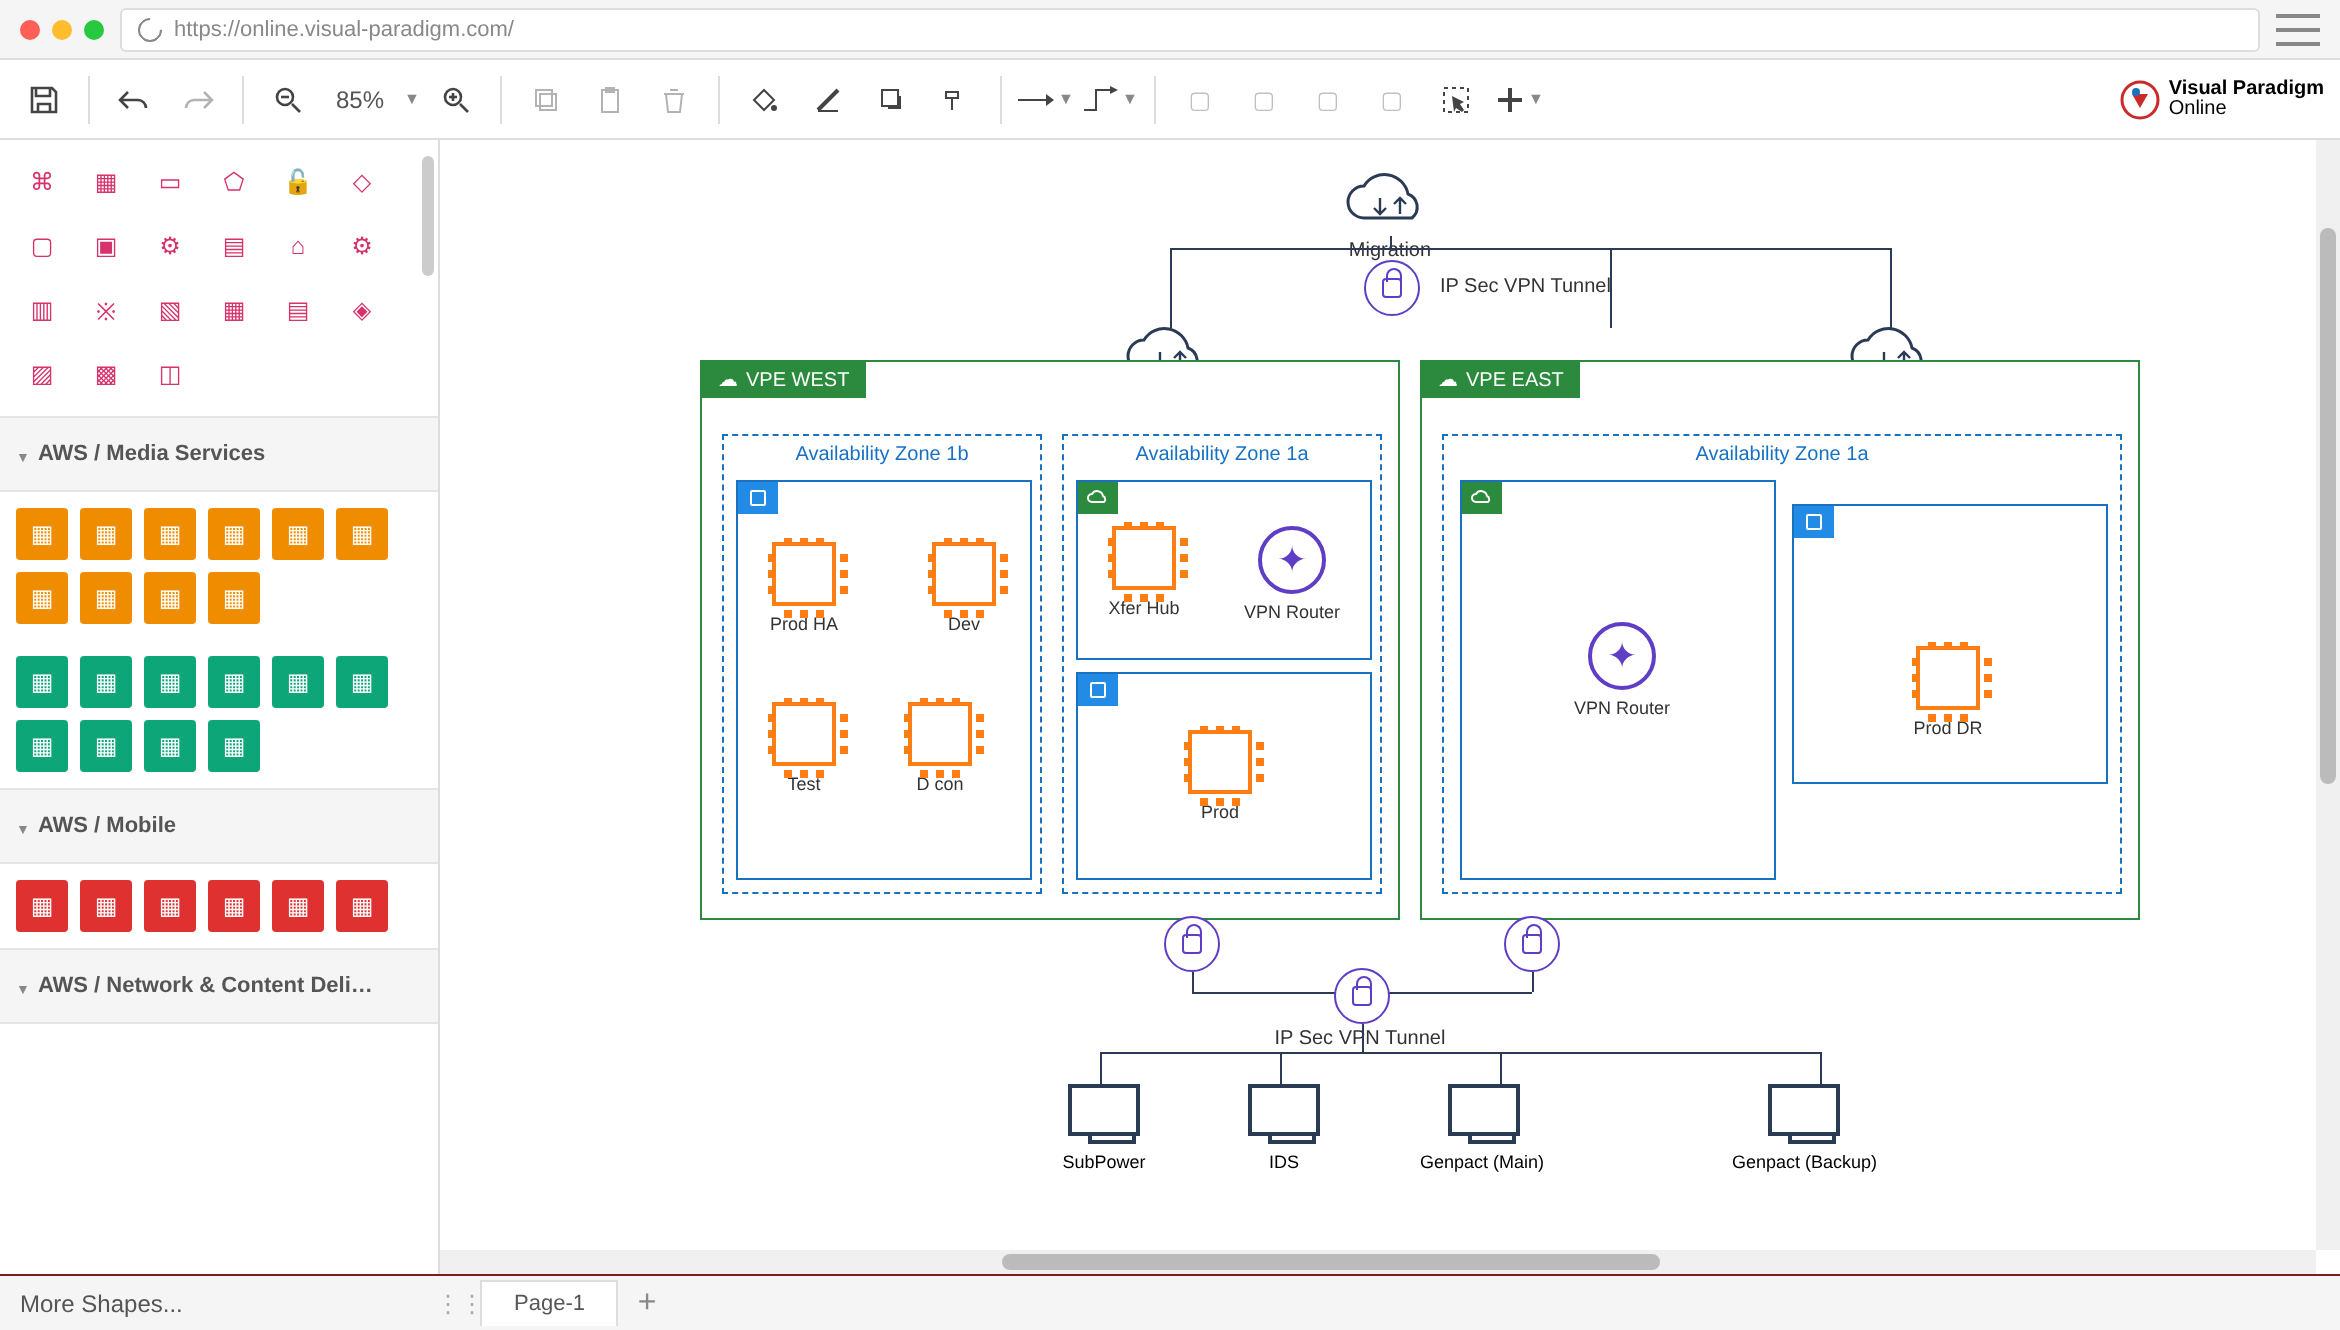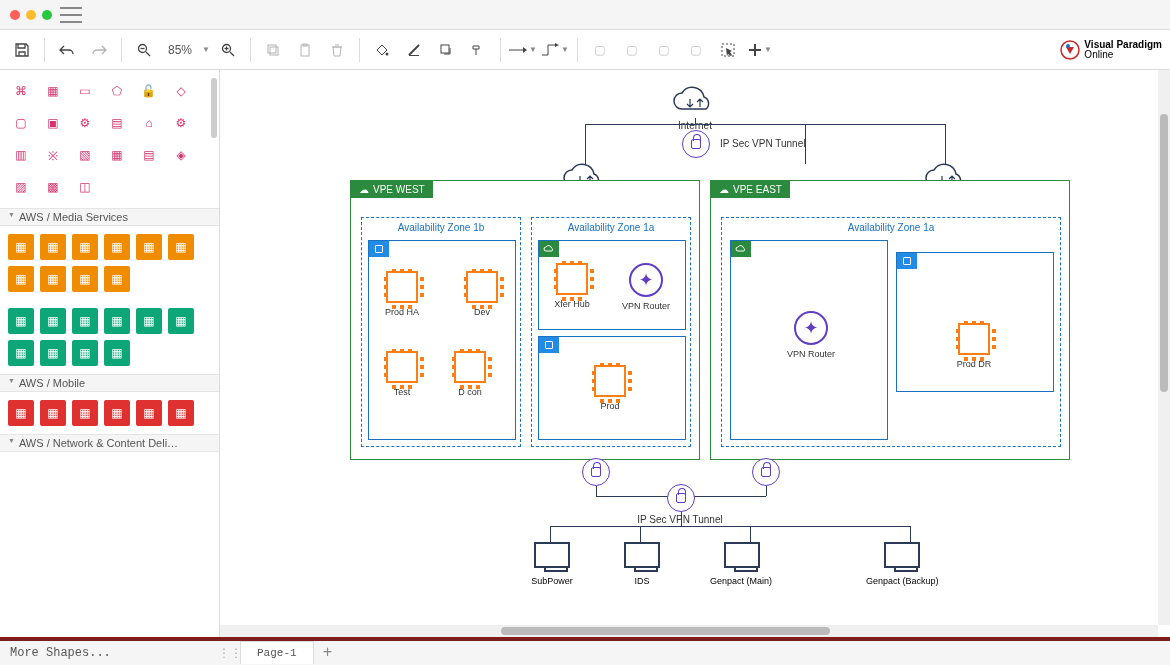--- a/index.html
+++ b/index.html
@@ -32,21 +32,21 @@
 .sidebar { width: 220px; background: #fff; border-right: 1px solid #ddd; overflow-y: auto; position: relative; }
 .canvas-wrap { flex: 1; position: relative; overflow: hidden; background: #fff; }
 
 
 .shape-grid { display: flex; flex-wrap: wrap; gap: 6px; padding: 8px; }
 .shape-cell { width: 26px; height: 26px; display: flex; align-items: center; justify-content: center; cursor: pointer; }
 .shape-pink { color: #d6336c; }
 .shape-orange { background: #f08c00; color: #fff; border-radius: 2px; }
 .shape-teal { background: #0ca678; color: #fff; border-radius: 2px; }
 .shape-red { background: #e03131; color: #fff; border-radius: 2px; }
-.section-header { background: #f5f5f5; padding: 2px 8px; font-size: 11px; color: #555; border-top: 1px solid #e5e5e5; border-bottom: 1px solid #e5e5e5; display: flex; align-items: flex-start; gap: 4px; cursor: pointer; }
+.section-header { background: #f5f5f5; padding: 12px 8px; font-size: 11px; color: #555; border-top: 1px solid #e5e5e5; border-bottom: 1px solid #e5e5e5; display: flex; align-items: flex-end; gap: 4px; cursor: pointer; font-weight: bold; }
 .section-header::before { content: "▼"; font-size: 7px; color: #888; }
 .sb-scroll { position: absolute; right: 2px; top: 8px; width: 6px; height: 60px; background: #ccc; border-radius: 3px; }
 
 
 .canvas { position: absolute; inset: 10px; background: #fff; }
 .diagram { position: relative; width: 100%; height: 100%; }
 .cloud { position: absolute; width: 50px; height: 32px; }
 .cloud svg { width: 100%; height: 100%; }
 .label { font-size: 10px; color: #333; text-align: center; position: absolute; }
 .lock-circle { width: 28px; height: 28px; border: 1.5px solid #5f3dc4; border-radius: 50%; display: flex; align-items: center; justify-content: center; position: absolute; background: #fff; }
@@ -74,41 +74,45 @@
 .router-circle::before { content: "✦"; position: absolute; inset: 0; display: flex; align-items: center; justify-content: center; color: #5f3dc4; font-size: 18px; }
 
 .computer { position: absolute; width: 44px; }
 .monitor { width: 36px; height: 26px; border: 2px solid #2b3a55; margin: 0 auto; position: relative; }
 .monitor::after { content: ""; position: absolute; bottom: -6px; left: 8px; width: 20px; height: 4px; border: 2px solid #2b3a55; border-top: none; }
 .comp-label { font-size: 9px; text-align: center; margin-top: 8px; white-space: nowrap; }
 
 .line { position: absolute; background: #2b3a55; }
 
 
-.bottom-bar { height: 28px; background: #f5f5f5; border-top: 4px solid #7f1d1d; display: flex; align-items: center; font-family: Liberation Mono, monospace; }
+.bottom-bar { height: 28px; background: #f5f5f5; border-top: 1px solid #7f1d1d; display: flex; align-items: center; }
 .more-shapes { width: 220px; padding: 0 10px; font-size: 12px; color: #555; cursor: pointer; }
 .page-tabs { display: flex; align-items: center; height: 100%; }
 .drag-handle { width: 20px; display: flex; align-items: center; justify-content: center; color: #aaa; cursor: move; }
 .page-tab { background: #fff; border: 1px solid #ddd; border-bottom: none; padding: 5px 16px; font-size: 11px; color: #555; margin-top: -1px; }
 .add-tab { width: 28px; text-align: center; font-size: 16px; color: #888; cursor: pointer; }
 
 
 .h-scroll { position: absolute; bottom: 0; left: 0; right: 12px; height: 12px; background: #f0f0f0; }
 .h-thumb { position: absolute; left: 30%; width: 35%; top: 2px; height: 8px; background: #bbb; border-radius: 4px; }
 .v-scroll { position: absolute; right: 0; top: 0; bottom: 12px; width: 12px; background: #f0f0f0; }
 .v-thumb { position: absolute; top: 8%; height: 50%; left: 2px; width: 8px; background: #bbb; border-radius: 4px; }
 </style>
 </head>
 <body>
 
 <div class="browser-bar">
   <div class="traffic-lights">
     <div class="traffic-light tl-red"></div>
     <div class="traffic-light tl-yellow"></div>
     <div class="traffic-light tl-green"></div>
+  </div>
+  <div class="url-bar">
+    <div class="reload-icon"></div>
+    <span>https://online.visual-paradigm.com/</span>
   </div>
   <div class="hamburger">
       <span></span>
       <span></span>
       <span></span>
     </div>
 </div>
 
 <div class="toolbar">
   <div class="tb-btn">
@@ -302,21 +306,21 @@
   <div class="canvas-wrap">
     <div class="canvas">
       <div class="diagram">
 
         <div class="cloud" style="left:440px;top:5px">
           <svg viewBox="0 0 50 32">
               <path d="M12 24a8 8 0 010-16 12 12 0 0122 4 7 7 0 012 12z" fill="none" stroke="#2b3a55" stroke-width="1.5"></path>
               <path d="M20 14v8m-3-3l3 3 3-3 M30 22v-8m-3 3l3-3 3 3" fill="none" stroke="#2b3a55" stroke-width="1.2"></path>
             </svg>
         </div>
-        <div class="label" style="left:438px;top:40px;width:54px">Internet</div>
+        <div class="label" style="left:438px;top:40px;width:54px">Migration</div>
 
         <div class="line" style="left:465px;top:38px;width:1px;height:6px"></div>
         <div class="line" style="left:355px;top:44px;width:220px;height:1px"></div>
         <div class="line" style="left:355px;top:44px;width:1px;height:40px"></div>
         <div class="line" style="left:575px;top:44px;width:1px;height:40px"></div>
 
         <div class="lock-circle" style="left:452px;top:50px">
             <div class="lock-icon"></div>
           </div>
         <div class="label" style="left:490px;top:58px">IP Sec VPN Tunnel</div>

